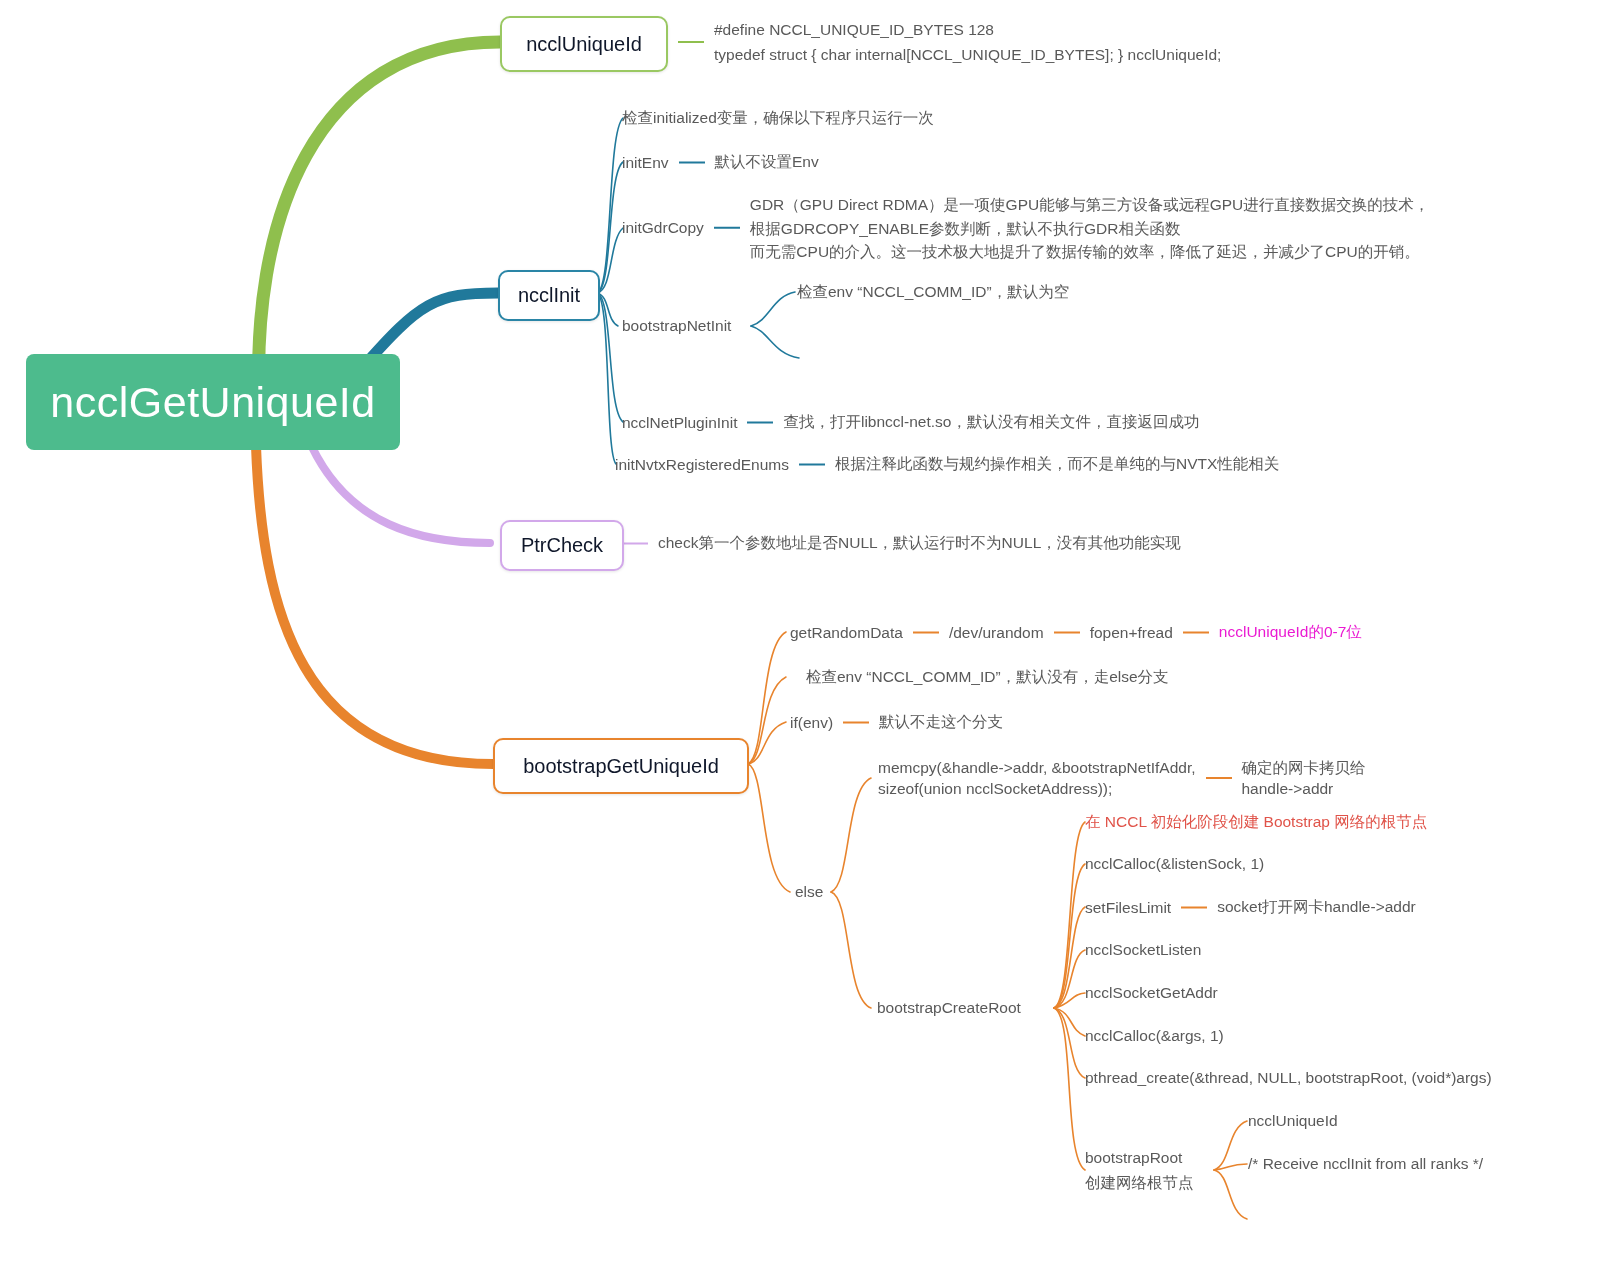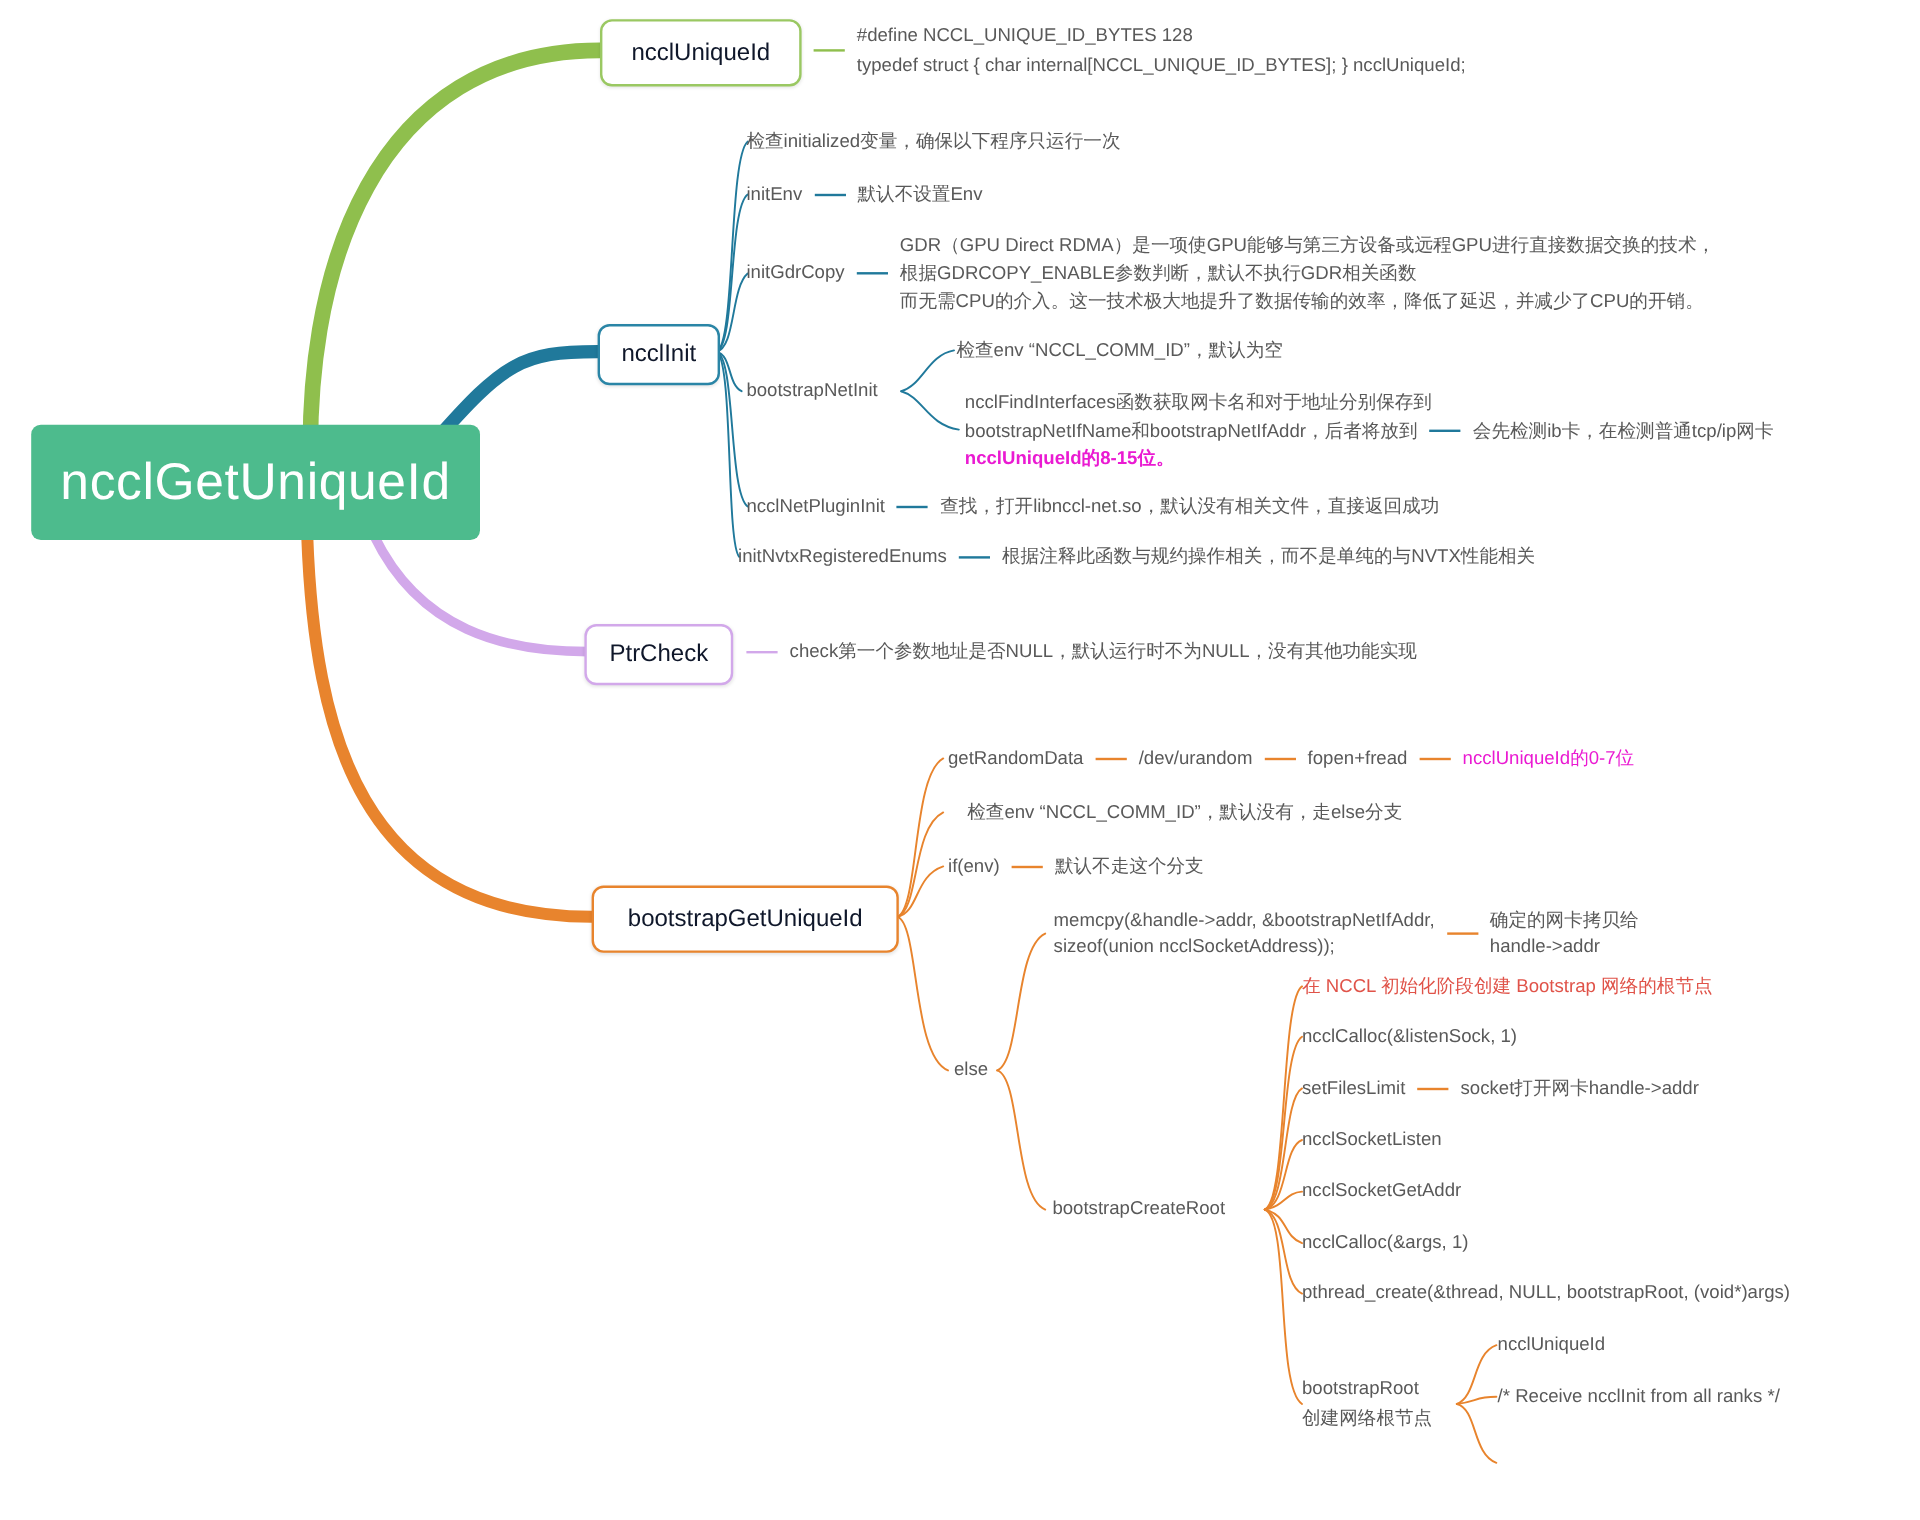--- a/index.html
+++ b/index.html
@@ -118,43 +118,34 @@
       <span>而无需CPU的介入。这一技术极大地提升了数据传输的效率，降低了延迟，并减少了CPU的开销。</span>
     </div>
   </div>
 
   <div class="row" style="left:622px; top:326px;">
     <span>bootstrapNetInit</span>
   </div>
   <div class="row" style="left:797px; top:292px;">
     <span>检查env “NCCL_COMM_ID”，默认为空</span>
   </div>
-  <div class="block" style="left:804px; top:324px;">
-    <div><span>ncclFindInterfaces函数获取网卡名和对于地址分别保存到</span></div>
-    <div class="inline-row">
-      <span>bootstrapNetIfName和bootstrapNetIfAddr，后者将放到</span>
-      <i class="dash teal"></i>
-      <span>会先检测ib卡，在检测普通tcp/ip网卡</span>
-    </div>
-    <div class="magenta bold"><span>ncclUniqueId的8-15位。</span></div>
-  </div>
 
   <div class="row" style="left:622px; top:422px;align-items:center;">
     <span>ncclNetPluginInit</span>
     <i class="dash teal"></i>
     <span>查找，打开libnccl-net.so，默认没有相关文件，直接返回成功</span>
   </div>
 
   <div class="row" style="left:615px; top:464px;">
     <span>initNvtxRegisteredEnums</span>
     <i class="dash teal"></i>
     <span>根据注释此函数与规约操作相关，而不是单纯的与NVTX性能相关</span>
   </div>
 
-  <div class="node lav" style="left:487px; top:520px; width:120px; height:47px;">
+  <div class="node lav" style="left:500px; top:520px; width:120px; height:47px;">
     <span>PtrCheck</span>
   </div>
   <div class="row" style="left:612px; top:543px;">
     <i class="dash lav"></i>
     <span>check第一个参数地址是否NULL，默认运行时不为NULL，没有其他功能实现</span>
   </div>
 
   <div class="node orange" style="left:493px; top:738px; width:252px; height:52px;">
     <span>bootstrapGetUniqueId</span>
   </div>

